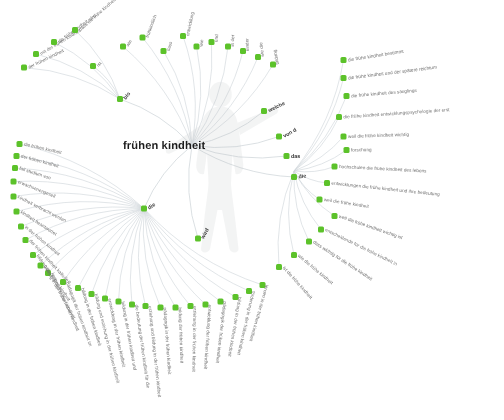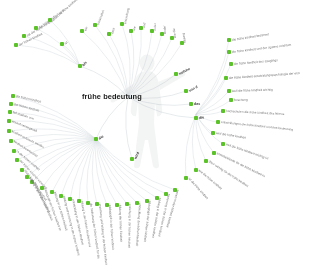--- a/index.html
+++ b/index.html
@@ -94,21 +94,21 @@
         <path d="M41 19 C33 19 29 25 28 33 L25 56 C24 62 27 65 30 64 L32 50 L33 70
                  C33 74 31 86 30 96 L28 114 C28 117 33 117 34 114 L39 88 L42 88
                  L47 114 C48 117 53 117 53 114 L51 96 C50 86 48 74 48 70 L49 50
                  L51 64 C54 65 57 62 56 56 L53 33 C52 25 49 19 41 19 Z"></path>
         <path d="M30 30 L6 46 C3 48 5 52 8 50 L32 38 Z"></path>
         <path d="M52 30 L76 20 C79 18 81 22 78 24 L54 38 Z"></path>
       </g>
     </svg>
   </div>
 
-  <div id="center-label">frühe bedeutung</div>
+  <div id="center-label">frühen kindheit</div>
 
 <div class="node" style="left: 186px; top: 91px; background: rgb(92, 194, 42);"></div>
     <div class="lbl hub-lbl" style="left: 189px; top: 91px; transform: translateY(-50%) rotate(-28deg); color: rgb(58, 58, 58);">von d</div>
     <div class="node" style="left: 191px; top: 104px; background: rgb(92, 194, 42);"></div>
     <div class="lbl hub-lbl" style="left: 194px; top: 104px; transform: translateY(-50%) rotate(0deg); color: rgb(58, 58, 58);">das</div>
     <div class="node" style="left: 196px; top: 118px; background: rgb(92, 194, 42);"></div>
     <div class="lbl hub-lbl" style="left: 199px; top: 118px; transform: translateY(-50%) rotate(-8deg); color: rgb(58, 58, 58);">die</div>
     <div class="node" style="left: 96px; top: 139px; background: rgb(92, 194, 42);"></div>
     <div class="lbl hub-lbl" style="left: 99px; top: 139px; transform: translateY(-50%) rotate(-34deg); color: rgb(58, 58, 58);">die</div>
     <div class="node" style="left: 80px; top: 66px; background: rgb(92, 194, 42);"></div>

